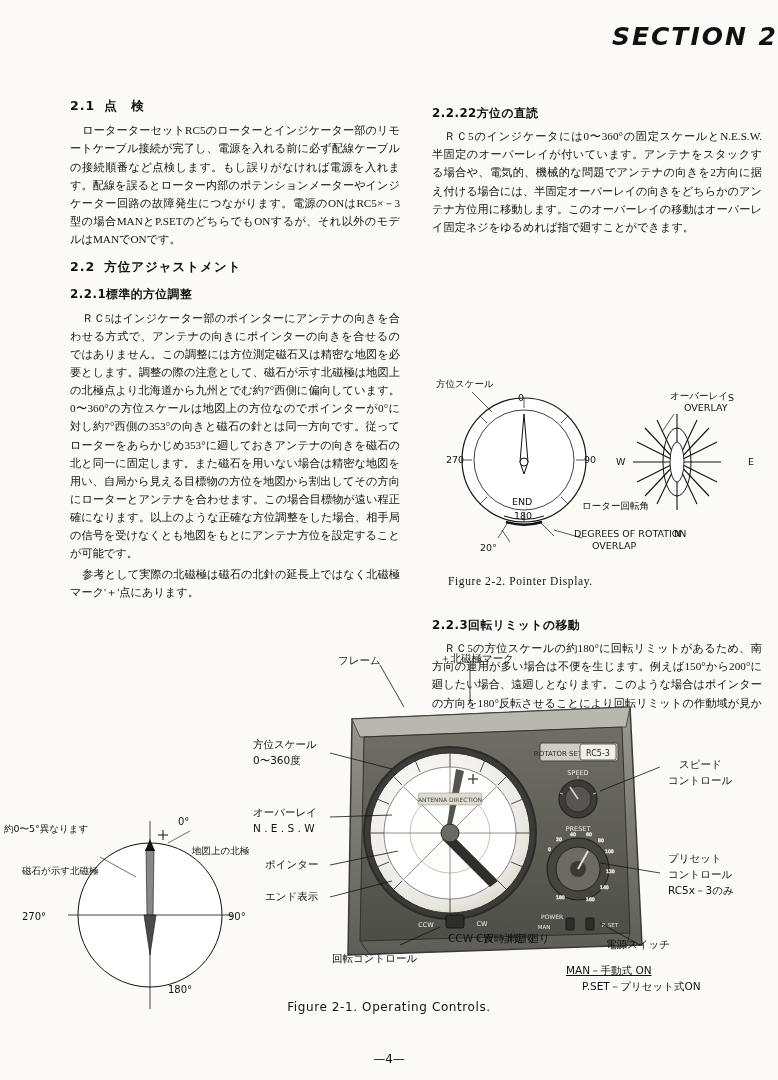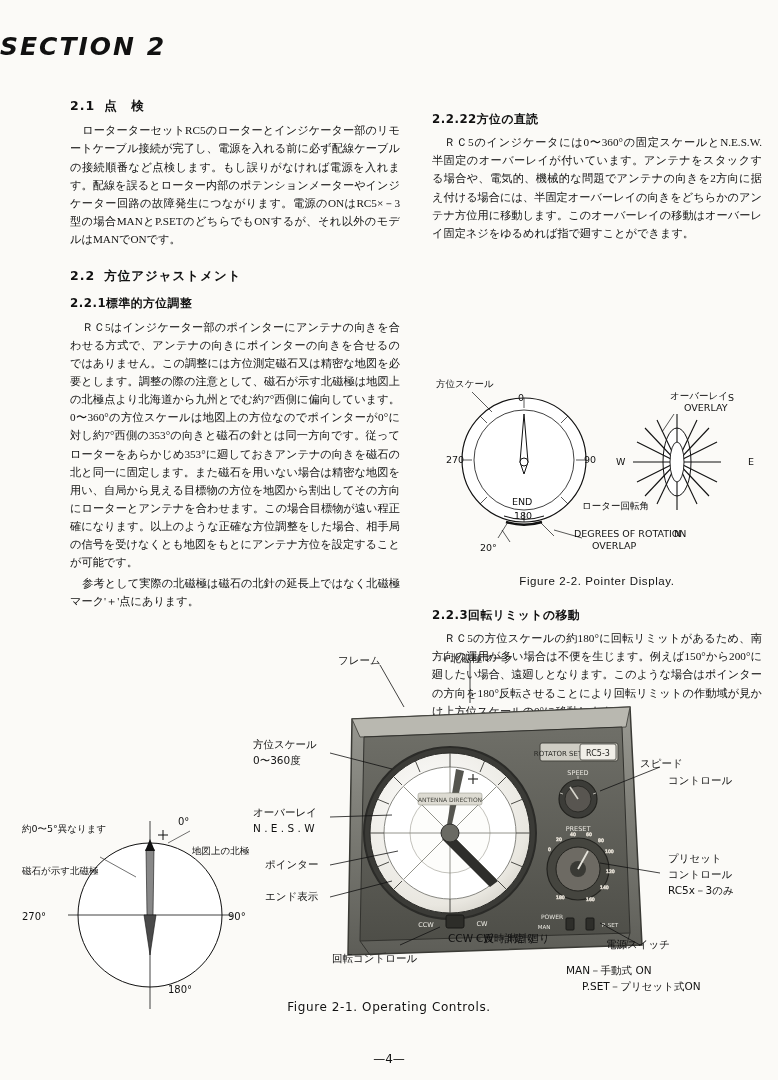--- a/index.html
+++ b/index.html
@@ -8,27 +8,27 @@
     background:#fbfaf7;
     font-family:"Liberation Serif",serif;
     color:#111;
     position:relative;
     overflow:hidden;
   }
   .page{position:relative;width:778px;height:1080px;}
 
   
   .sec-title{
-    text-align:left;
+    text-align:right;
     font-family:"DejaVu Sans",sans-serif;
     font-weight:bold;
     font-size:25px;
     letter-spacing:2px;
     margin:0;
-    padding-top:32px;
+    padding-top:22px;
     font-style:italic;
   }
   .sec-sub{
     text-align:center;
     font-size:16px;
     letter-spacing:14px;
     margin-top:10px;
     font-family:"DejaVu Sans",sans-serif;
   }
 
@@ -63,23 +63,23 @@
     font-family:"DejaVu Sans",sans-serif;
   }
   p.para{margin:0 0 2px 0;text-indent:1.1em;}
 
   
   .fig22{
     position:absolute;
     left:432px;top:370px;width:330px;height:240px;
   }
   .fig22 .cap{
-    position:absolute;left:0;top:205px;width:330px;
-    text-align:center;font-size:11.5px;letter-spacing:.6px;
-    font-family:Liberation Sans, sans-serif;
+    position:absolute;left:16px;top:205px;width:330px;
+    font-size:11.5px;letter-spacing:.6px;
+    font-family:Liberation Serif, serif;
   }
   .lbl{position:absolute;font-size:9.5px;font-family:"DejaVu Sans",sans-serif;white-space:nowrap;}
 
   
   .fig21{
     position:absolute;left:0;top:645px;width:778px;height:400px;
   }
   .fig21 .cap{
     position:absolute;left:0;top:355px;width:778px;
     text-align:center;font-size:12px;letter-spacing:.6px;
@@ -102,32 +102,32 @@
   <div class="sec-title">SECTION 2</div>
 
   <div class="cols">
 
     <div class="col left">
       <h3 class="head">
         <span class="num">2.1</span><span>点　検</span>
       </h3>
       <p class="para">ローターターセットRC5のローターとインジケーター部のリモートケーブル接続が完了し、電源を入れる前に必ず配線ケーブルの接続順番など点検します。もし誤りがなければ電源を入れます。配線を誤るとローター内部のポテンションメーターやインジケーター回路の故障発生につながります。電源のONはRC5×－3型の場合MANとP.SETのどちらでもONするが、それ以外のモデルはMANでONです。</p>
 
-      <h3 class="head" style="margin-top:18px">
+      <h3 class="head" style="margin-top:9px">
         <span class="num">2.2</span><span>方位アジャストメント</span>
       </h3>
       <h3 class="sub" style="margin-top:8px">
         <span class="num">2.2.1</span><span>標準的方位調整</span>
       </h3>
       <p class="para">ＲＣ5はインジケーター部のポインターにアンテナの向きを合わせる方式で、アンテナの向きにポインターの向きを合せるのではありません。この調整には方位測定磁石又は精密な地図を必要とします。調整の際の注意として、磁石が示す北磁極は地図上の北極点より北海道から九州とでむ約7°西側に偏向しています。　　0〜360°の方位スケールは地図上の方位なのでポインターが0°に対し約7°西側の353°の向きと磁石の針とは同一方向です。従ってローターをあらかじめ353°に廻しておきアンテナの向きを磁石の北と同一に固定します。また磁石を用いない場合は精密な地図を用い、自局から見える目標物の方位を地図から割出してその方向にローターとアンテナを合わせます。この場合目標物が遠い程正確になります。以上のような正確な方位調整をした場合、相手局の信号を受けなくとも地図をもとにアンテナ方位を設定することが可能です。</p>
       <p class="para">参考として実際の北磁極は磁石の北針の延長上ではなく北磁極マーク'＋'点にあります。</p>
     </div>
 
     <div class="col right">
-      <h3 class="sub" style="margin-top:14px">
+      <h3 class="sub" style="margin-top:8px">
         <span class="num">2.2.2</span><span>2方位の直読</span>
       </h3>
       <p class="para">ＲＣ5のインジケータには0〜360°の固定スケールとN.E.S.W.　半固定のオーバーレイが付いています。アンテナをスタックする場合や、電気的、機械的な問題でアンテナの向きを2方向に据え付ける場合には、半固定オーバーレイの向きをどちらかのアンテナ方位用に移動します。このオーバーレイの移動はオーバーレイ固定ネジをゆるめれば指で廻すことができます。</p>
     </div>
   </div>
 
   <div class="fig22">
     <svg width="330" height="205" viewBox="0 0 330 205">
 
       <circle cx="92" cy="90" r="62" fill="#fff" stroke="#111" stroke-width="1.2"></circle>
@@ -188,21 +188,21 @@
     <span class="lbl" style="left:160px;top:170px;">OVERLAP</span>
     <span class="lbl" style="left:296px;top:22px;">S</span>
     <span class="lbl" style="left:316px;top:86px;">E</span>
     <span class="lbl" style="left:242px;top:158px;">N</span>
     <span class="lbl" style="left:184px;top:86px;">W</span>
 
     <div class="cap">Figure 2-2. Pointer Display.</div>
   </div>
 
   <div style="position:absolute;left:432px;top:598px;width:330px;font-size:11.2px;line-height:1.62;text-align:justify;">
-    <h3 class="sub" style="margin-top:8px">
+    <h3 class="sub" style="margin-top:18px">
       <span class="num">2.2.3</span><span>回転リミットの移動</span>
     </h3>
     <p class="para">ＲＣ5の方位スケールの約180°に回転リミットがあるため、南方向の運用が多い場合は不便を生じます。例えば150°から200°に廻したい場合、遠廻しとなります。このような場合はポインターの方向を180°反転させることにより回転リミットの作動域が見かけ上方位スケールの0°に移動します。</p>
   </div>
 
   <div class="fig21">
 
     <svg width="230" height="220" viewBox="0 0 230 220" style="position:absolute;left:40px;top:160px;">
       <circle cx="110" cy="110" r="72" fill="#fff" stroke="#111" stroke-width="1"></circle>
       <line x1="110" y1="16" x2="110" y2="204" stroke="#111" stroke-width="0.8"></line>
@@ -218,21 +218,21 @@
       </g>
 
       <line x1="60" y1="52" x2="96" y2="72" stroke="#111" stroke-width="0.6"></line>
       <line x1="128" y1="38" x2="150" y2="26" stroke="#111" stroke-width="0.6"></line>
     </svg>
 
     <span class="flbl" style="left:178px;top:170px;font-size:10px;">0°</span>
     <span class="flbl" style="left:228px;top:265px;font-size:10px;">90°</span>
     <span class="flbl" style="left:168px;top:338px;font-size:10px;">180°</span>
     <span class="flbl" style="left:22px;top:265px;font-size:10px;text-align:center;">270°</span>
-    <span class="flbl" style="left:22px;top:178px;font-size:9.5px;">約0〜5°異なります</span>
+    <span class="flbl" style="left:4px;top:178px;font-size:9.5px;">約0〜5°異なります</span>
     <span class="flbl" style="left:192px;top:200px;font-size:9.5px;">地図上の北極</span>
     <span class="flbl" style="left:22px;top:220px;font-size:9.5px;">磁石が示す北磁極</span>
 
     <svg width="330" height="300" viewBox="0 0 330 300" style="position:absolute;left:330px;top:30px;">
       <defs>
         <linearGradient id="case" x1="0" y1="0" x2="0" y2="1">
           <stop offset="0" stop-color="#9a9a93"></stop>
           <stop offset="0.45" stop-color="#7d7d76"></stop>
           <stop offset="1" stop-color="#5d5d57"></stop>
         </linearGradient>
@@ -360,26 +360,26 @@
     <span class="flbl" style="left:440px;top:6px;">＋北磁極マーク</span>
     <span class="flbl" style="left:253px;top:92px;">方位スケール</span>
     <span class="flbl" style="left:253px;top:108px;">0〜360度</span>
     <span class="flbl" style="left:253px;top:160px;">オーバーレイ</span>
     <span class="flbl" style="left:253px;top:176px;">N . E . S . W</span>
     <span class="flbl" style="left:265px;top:212px;">ポインター</span>
     <span class="flbl" style="left:265px;top:244px;">エンド表示</span>
     <span class="flbl" style="left:332px;top:294px;margin-top:12px;">回転コントロール</span>
     <span class="flbl" style="left:476px;top:286px;">CW －時計廻り</span>
     <span class="flbl" style="left:448px;top:286px;">CCW－反時計廻り</span>
-    <span class="flbl" style="left:640px;top:112px;font-family:Liberation Serif, serif;">スピード</span>
+    <span class="flbl" style="left:679px;top:112px;">スピード</span>
     <span class="flbl" style="left:668px;top:128px;">コントロール</span>
     <span class="flbl" style="left:668px;top:206px;">プリセット</span>
     <span class="flbl" style="left:668px;top:222px;">コントロール</span>
     <span class="flbl" style="left:668px;top:238px;">RC5x－3のみ</span>
     <span class="flbl" style="left:606px;top:292px;">電源スイッチ</span>
-    <span class="flbl" style="left:566px;top:318px;">MAN－手動式 ON</span>
+    <span class="flbl" style="left:566px;top:318px;text-decoration:underline;">MAN－手動式 ON</span>
     <span class="flbl" style="left:566px;top:334px;margin-left:16px;">P.SET－プリセット式ON</span>
 
     <div class="cap">Figure 2-1.  Operating Controls.</div>
   </div>
 
   <div class="pagenum">—4—</div>
 </div>
 
 </body></html>

